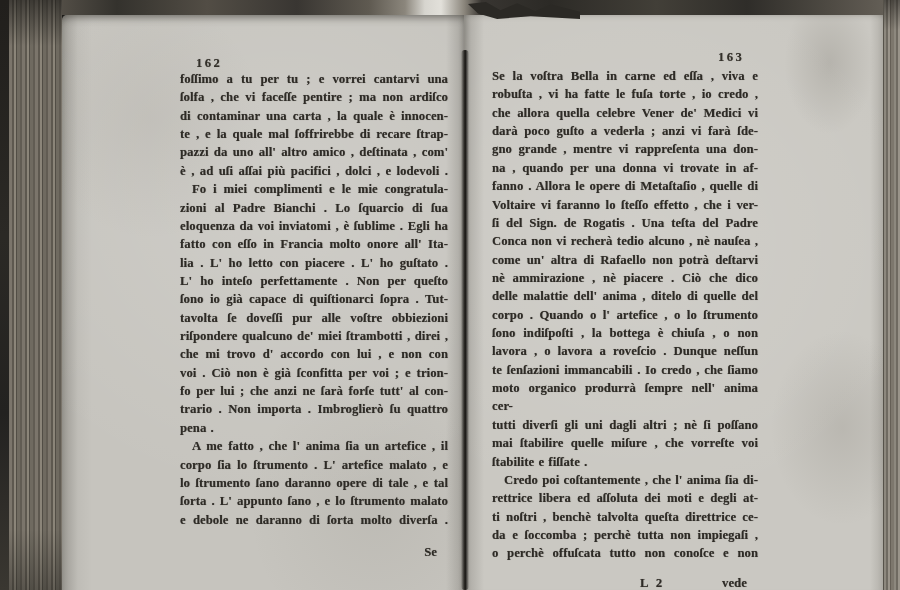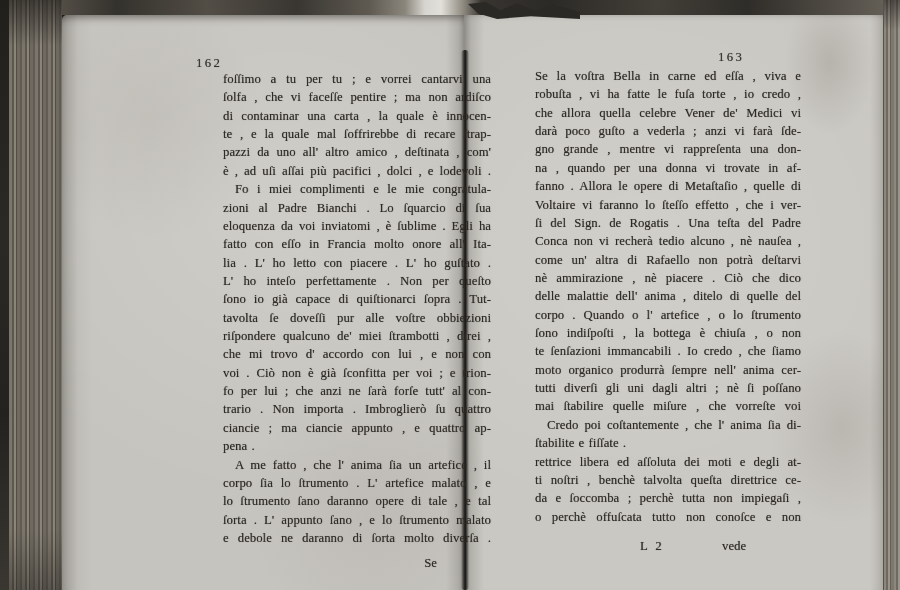--- a/index.html
+++ b/index.html
@@ -1,19 +1,20 @@
 <!DOCTYPE html>
 <html><head>
 <meta charset="utf-8">
 <style>
   html,body{margin:0;padding:0;background:#101010;}
   .scene{
     position:relative;width:900px;height:590px;overflow:hidden;
     background:#1d1c19;
     font-family:"Liberation Serif","DejaVu Serif",serif;
+    font-weight:bold;
   }
   .scene *{position:absolute;box-sizing:border-box;}
 
   
   .page{top:0;height:590px;}
   .page-left{
     left:62px;top:15px;width:402px;height:575px;
     background:
       radial-gradient(130% 85% at 55% 32%, rgba(255,255,255,0.15), transparent 62%),
       radial-gradient(40% 30% at 22% 18%, rgba(110,104,93,0.10), transparent 70%),
@@ -94,30 +95,30 @@
   .pagenum-right{left:718px;top:50px;}
 
   .text-block{
     z-index:5;color:#2e2b26;font-size:12.6px;line-height:18.36px;
     letter-spacing:0.1px;word-spacing:1px;
     text-shadow:0.3px 0.3px 0.7px rgba(44,41,36,0.55);
     filter:blur(0.2px);
   }
   .text-left{left:180px;top:70px;width:268px;}
   .text-right{left:492px;top:67px;width:266px;}
-  .lines{position:relative;width:100%;margin-left:43px;}
+  .lines{position:relative;width:100%;}
   .line{
     position:relative;display:block;width:100%;
     text-align:justify;text-align-last:justify;white-space:normal;
   }
   .line.indent{padding-left:12px;}
   .line.flush{text-align-last:left;}
   .catch-left{
     position:relative;display:block;width:100%;
-    text-align:right;padding-right:11px;margin-top:7px;
+    text-align:right;padding-right:11px;margin-top:14px;
   }
   .sig-row{position:relative;display:block;width:100%;height:19px;margin-top:10px;}
   .sig-mark{left:148px;top:1px;letter-spacing:2px;}
   .catch-right{left:230px;top:1px;}
 </style>
 </head>
 <body>
 
 <div class="scene">
 
@@ -151,21 +152,20 @@
         <div class="line">fatto con eſſo in Francia molto onore all' Ita-</div>
         <div class="line">lia . L' ho letto con piacere . L' ho guſtato .</div>
         <div class="line">L' ho inteſo perfettamente . Non per queſto</div>
         <div class="line">ſono io già capace di quiſtionarci ſopra . Tut-</div>
         <div class="line">tavolta ſe doveſſi pur alle voſtre obbiezioni</div>
         <div class="line">riſpondere qualcuno de' miei ſtrambotti , direi ,</div>
         <div class="line">che mi trovo d' accordo con lui , e non con</div>
         <div class="line">voi . Ciò non è già ſconfitta per voi ; e trion-</div>
         <div class="line">fo per lui ; che anzi ne ſarà forſe tutt' al con-</div>
         <div class="line">trario . Non importa . Imbroglierò ſu quattro</div>
-        <div class="line">ciancie ; ma ciancie appunto , e quattro ap-</div>
         <div class="line flush">pena .</div>
         <div class="line indent">A me fatto , che l' anima ſia un artefice , il</div>
         <div class="line">corpo ſia lo ſtrumento . L' artefice malato , e</div>
         <div class="line">lo ſtrumento ſano daranno opere di tale , e tal</div>
         <div class="line">ſorta . L' appunto ſano , e lo ſtrumento malato</div>
         <div class="line">e debole ne daranno di ſorta molto diverſa .</div>
       </div>
     <div class="catch-left">Se</div>
   </div>
 
@@ -180,26 +180,27 @@
         <div class="line">na , quando per una donna vi trovate in af-</div>
         <div class="line">fanno . Allora le opere di Metaſtaſio , quelle di</div>
         <div class="line">Voltaire vi faranno lo ſteſſo effetto , che i ver-</div>
         <div class="line">ſi del Sign. de Rogatis . Una teſta del Padre</div>
         <div class="line">Conca non vi recherà tedio alcuno , nè nauſea ,</div>
         <div class="line">come un' altra di Rafaello non potrà deſtarvi</div>
         <div class="line">nè ammirazione , nè piacere . Ciò che dico</div>
         <div class="line">delle malattie dell' anima , ditelo di quelle del</div>
         <div class="line">corpo . Quando o l' artefice , o lo ſtrumento</div>
         <div class="line">ſono indiſpoſti , la bottega è chiuſa , o non</div>
+        <div class="line">lavora , o lavora a roveſcio . Dunque neſſun</div>
         <div class="line">te ſenſazioni immancabili . Io credo , che ſiamo</div>
         <div class="line">moto organico produrrà ſempre nell' anima cer-</div>
         <div class="line">tutti diverſi gli uni dagli altri ; nè ſi poſſano</div>
         <div class="line">mai ſtabilire quelle miſure , che vorreſte voi</div>
+        <div class="line flush">ſtabilite e fiſſate .</div>
         <div class="line indent">Credo poi coſtantemente , che l' anima ſia di-</div>
-        <div class="line flush">ſtabilite e fiſſate .</div>
         <div class="line">rettrice libera ed aſſoluta dei moti e degli at-</div>
         <div class="line">ti noſtri , benchè talvolta queſta direttrice ce-</div>
         <div class="line">da e ſoccomba ; perchè tutta non impiegaſi ,</div>
         <div class="line">o perchè offuſcata tutto non conoſce e non</div>
       </div>
     <div class="sig-row">
       <span class="sig-mark">L 2</span>
       <span class="catch-right">vede</span>
     </div>
   </div>

